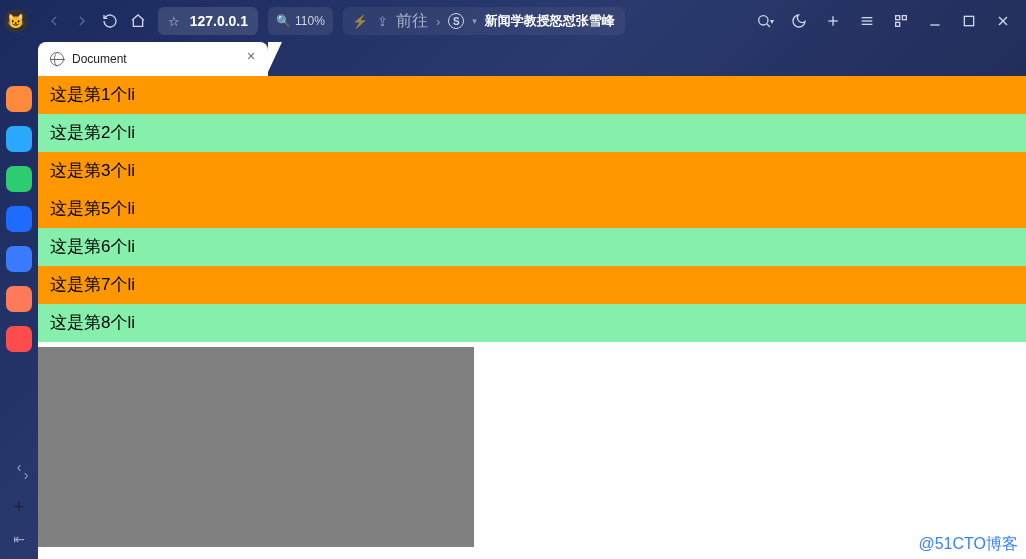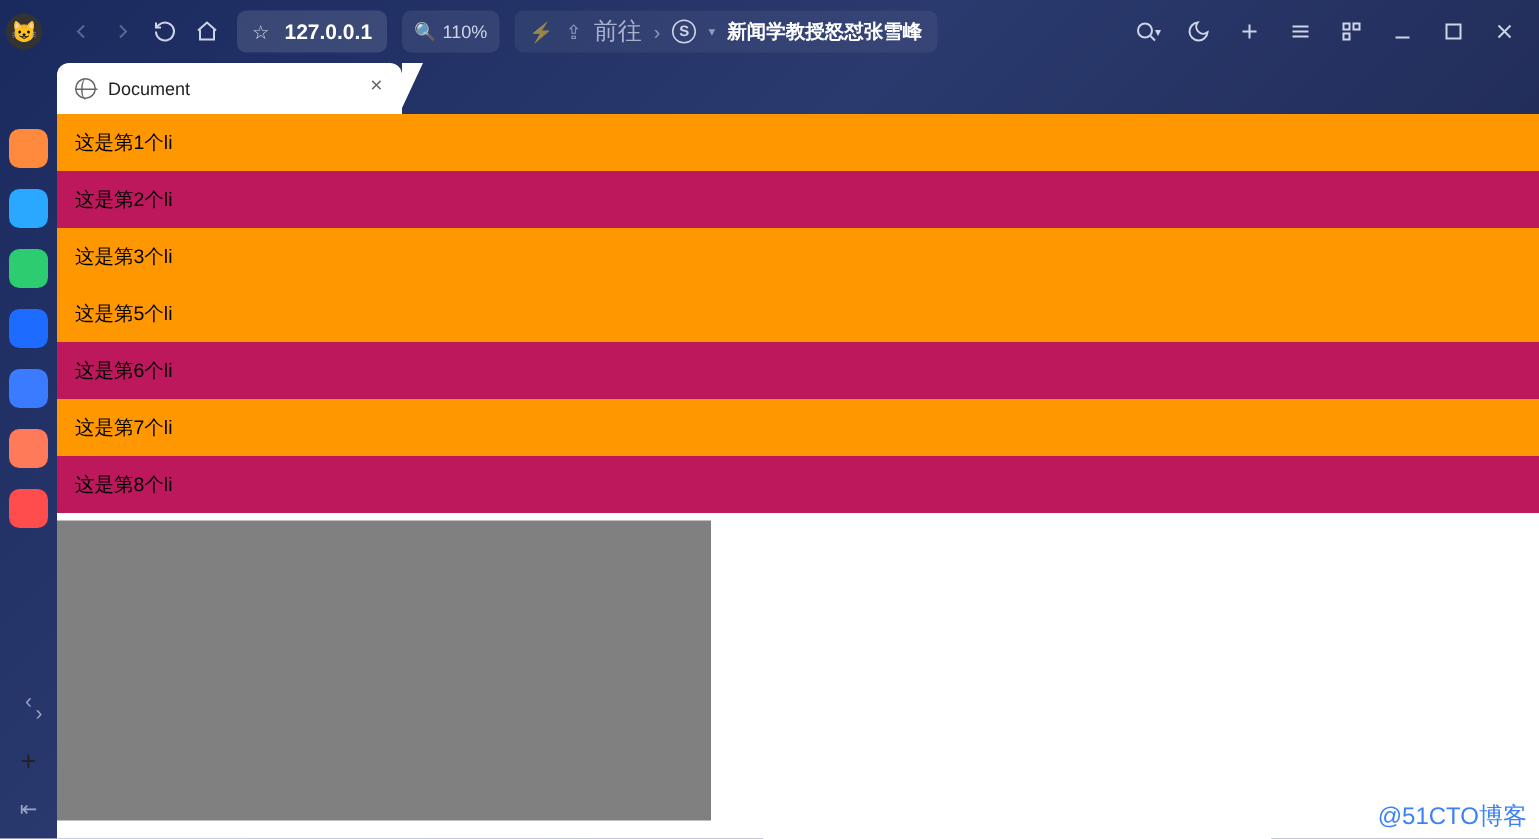--- a/index.html
+++ b/index.html
@@ -35,23 +35,23 @@
 .tab { position:relative; height:34px; display:flex; align-items:center; background:#fff; color:#222; font-size:12px; padding:0 34px 0 12px; border-radius:8px 8px 0 0; min-width:230px; gap:8px;}
 .tab::after{content:"";position:absolute;right:-14px;top:0;width:0;height:0;border-bottom:30px solid transparent;border-left:14px solid #fff;}
 .tab .globe { width:14px; height:14px; border:1.5px solid #666; border-radius:50%; position:relative;}
 .tab .globe::before{content:"";position:absolute;left:-1.5px;right:-1.5px;top:50%;border-top:1.5px solid #666;}
 .tab .globe::after{content:"";position:absolute;top:-1.5px;bottom:-1.5px;left:50%;border-left:1.5px solid #666;border-radius:50%;width:7px;margin-left:-3.5px;}
 .tab .close { position:absolute; right:10px; top:7px; width:14px; height:14px; color:#666; font-size:14px; line-height:14px; text-align:center;}
 
 
 .page { position:absolute; left:38px; top:76px; right:0; bottom:0; background:#fff; overflow:hidden;}
 .list { width:100%; }
-.list .row { height:38px; line-height:38px; padding-left:12px; font-size:13px; color:#000;}
+.list .row { height:38px; line-height:38px; padding-left:12px; font-size:17px; color:#000;}
 .list .row.odd { background:#ff9800; }
-.list .row.even { background:#be185d; }
+.list .row.even { background:#86efac; }
 .gray-box { width:436px; height:200px; background:#808080; margin-top:5px;}
 
 .watermark { position:absolute; right:8px; bottom:4px; color:#3b82f6; font-size:16px;margin-top:35px; }
 </style>
 </head>
 <body>
 
 <div class="toolbar">
   <div class="avatar">😺</div>
   <div class="tb-btn dim">

